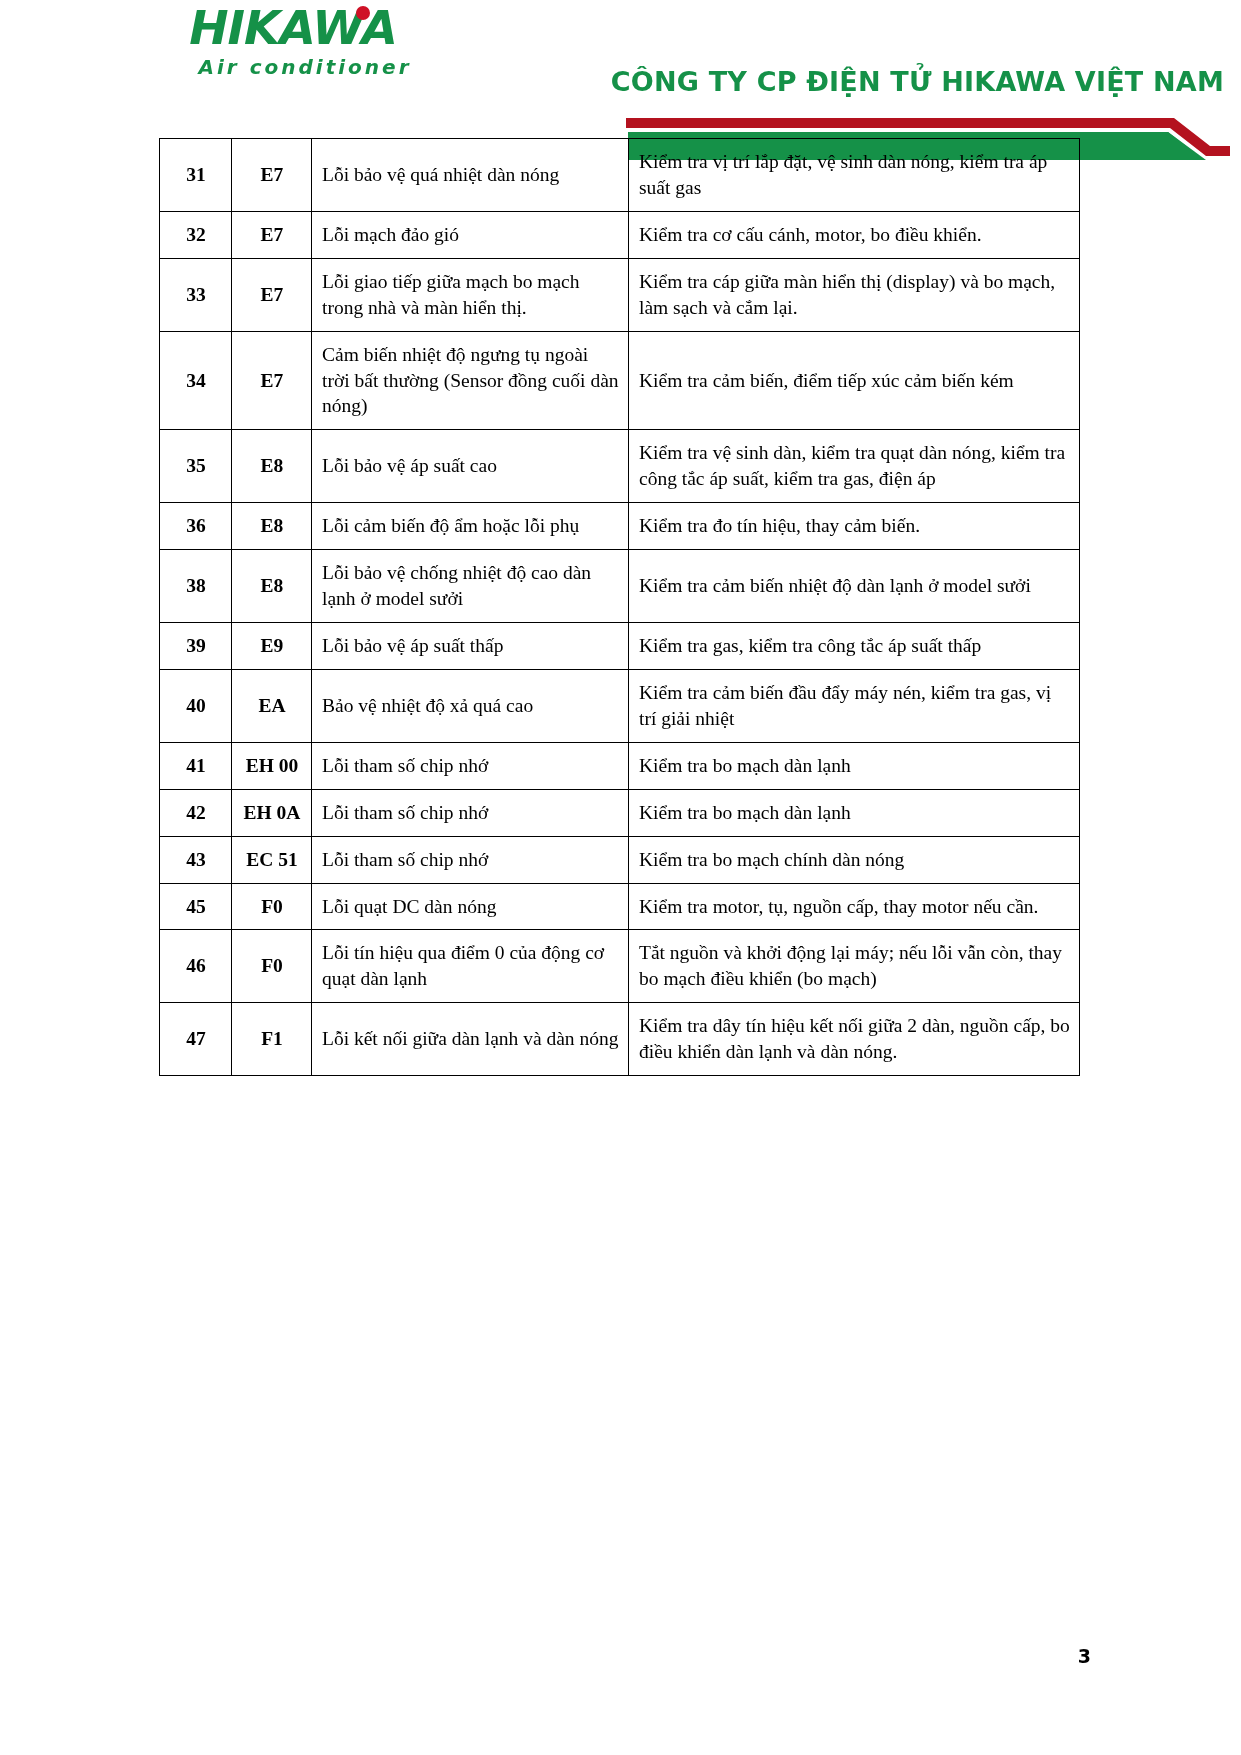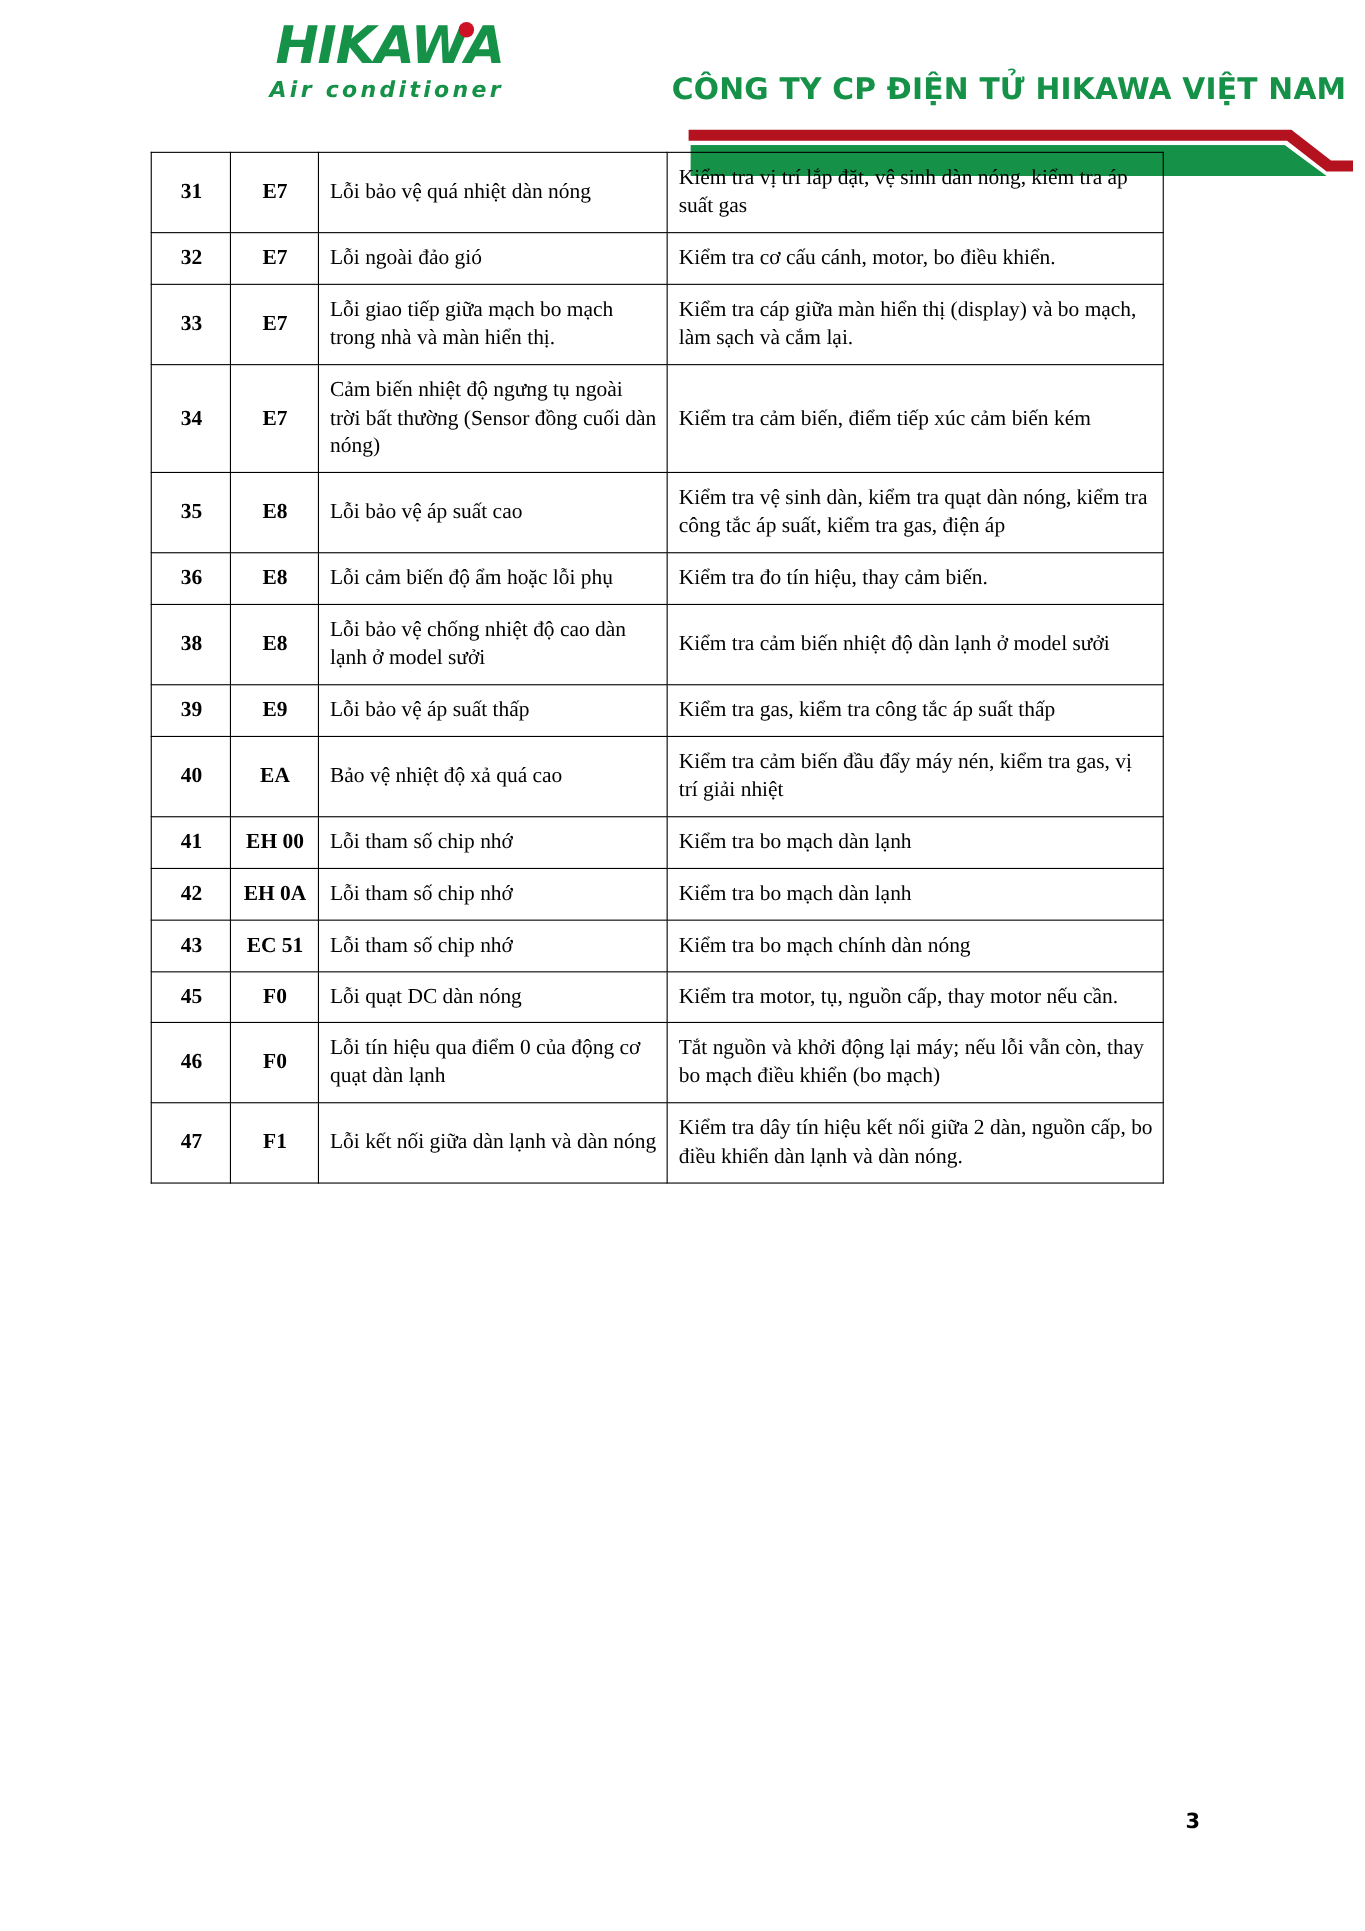--- a/index.html
+++ b/index.html
@@ -17,23 +17,23 @@
 
   
   .page-header {
     position: relative;
     height: 118px;
     width: 1241px;
   }
   .logo-block {
     position: absolute;
     left: 128px;
-    top: 18px;
+    top: 4px;
     width: 330px;
-    text-align: right;
+    text-align: center;
   }
   .logo-wordmark {
     font-family: "DejaVu Sans", sans-serif;
     font-size: 47px;
     font-weight: 700;
     font-style: italic;
     letter-spacing: -1px;
     color: #159148;
     line-height: 1.0;
     position: relative;
@@ -88,20 +88,21 @@
   .table-wrap {
     position: absolute;
     left: 137px;
     top: 138px;
     width: 920px;
   }
   table.err {
     border-collapse: collapse;
     width: 920px;
     table-layout: fixed;
+    margin-left: 22px;
   }
   table.err td {
     border: 1px solid #000000;
     vertical-align: middle;
     font-size: 19.5px;
     line-height: 1.33;
     color: #000000;
     padding: 10px 9px 10px 10px;
   }
   col.c-no    { width: 72px; }
@@ -167,21 +168,21 @@
       <tr>
         <td class="no">31</td>
         <td class="code">E7</td>
         <td class="desc">Lỗi bảo vệ quá nhiệt dàn nóng</td>
         <td class="fix">Kiểm tra vị trí lắp đặt, vệ sinh dàn nóng, kiểm tra áp suất gas</td>
       </tr>
 
       <tr>
         <td class="no">32</td>
         <td class="code">E7</td>
-        <td class="desc">Lỗi ngoài đảo gió</td>
+        <td class="desc">Lỗi mạch đảo gió</td>
         <td class="fix">Kiểm tra cơ cấu cánh, motor, bo điều khiển.</td>
       </tr>
 
       <tr>
         <td class="no">33</td>
         <td class="code">E7</td>
         <td class="desc">Lỗi giao tiếp giữa mạch bo mạch trong nhà và màn hiển thị.</td>
         <td class="fix">Kiểm tra cáp giữa màn hiển thị (display) và bo mạch, làm sạch và cắm lại.</td>
       </tr>
 

